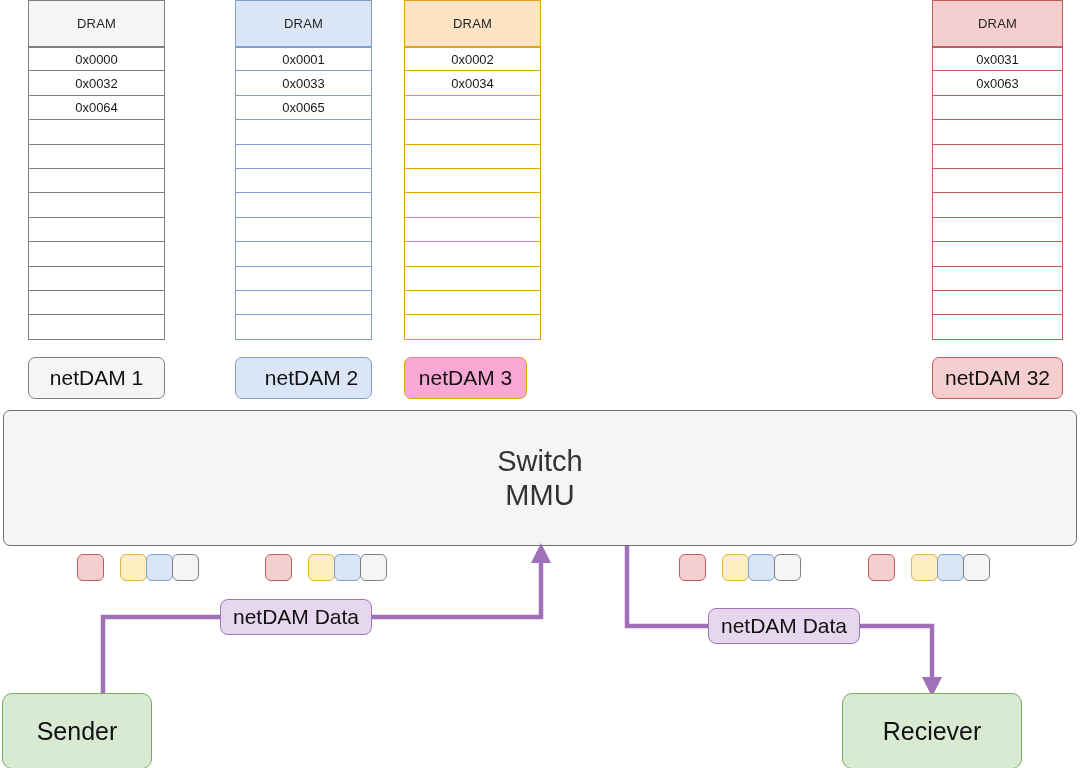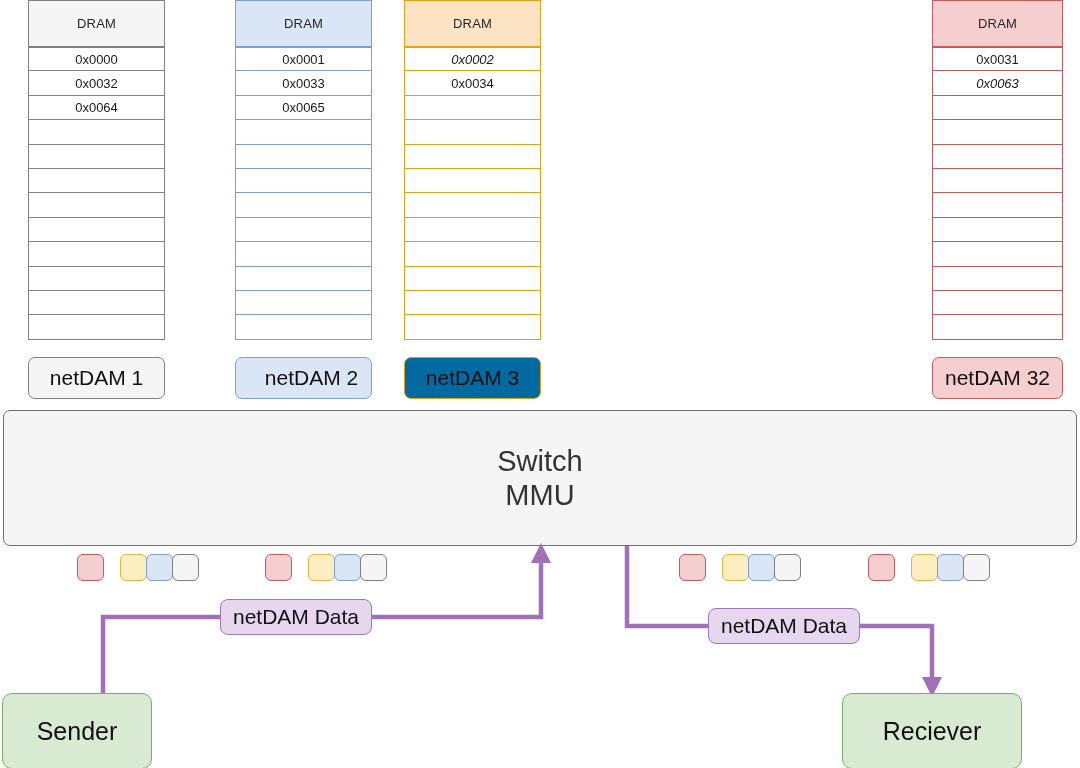--- a/index.html
+++ b/index.html
@@ -97,54 +97,54 @@
         <div class="dram-cell" style="border-color: rgb(127, 159, 208);"></div>
         <div class="dram-cell" style="border-color: rgb(127, 159, 208);"></div>
         <div class="dram-cell" style="border-color: rgb(127, 159, 208);"></div>
         <div class="dram-cell" style="border-color: rgb(127, 159, 208);"></div>
         <div class="dram-cell" style="border-color: rgb(127, 159, 208);"></div>
         <div class="dram-cell" style="border-color: rgb(127, 159, 208);"></div>
         <div class="dram-cell" style="border-color: rgb(127, 159, 208);"></div>
       </div>
       <div class="dram-col" style="left: 404px; top: 0px; width: 137px;">
         <div class="dram-head" style="background: rgb(252, 227, 196); border: 1.5px solid rgb(227, 161, 26);">DRAM</div>
-        <div class="dram-cell first" style="border-color: rgb(227, 161, 26); font-style: italic;">0x0002</div>
+        <div class="dram-cell first" style="border-color: rgb(227, 161, 26);">0x0002</div>
         <div class="dram-cell" style="border-color: rgb(227, 161, 26);">0x0034</div>
         <div class="dram-cell" style="border-color: rgb(227, 161, 26);"></div>
         <div class="dram-cell" style="border-color: rgb(227, 161, 26);"></div>
         <div class="dram-cell" style="border-color: rgb(227, 161, 26);"></div>
         <div class="dram-cell" style="border-color: rgb(227, 161, 26);"></div>
         <div class="dram-cell" style="border-color: rgb(227, 161, 26);"></div>
         <div class="dram-cell" style="border-color: rgb(227, 161, 26);"></div>
         <div class="dram-cell" style="border-color: rgb(227, 161, 26);"></div>
         <div class="dram-cell" style="border-color: rgb(227, 161, 26);"></div>
         <div class="dram-cell" style="border-color: rgb(227, 161, 26);"></div>
         <div class="dram-cell" style="border-color: rgb(227, 161, 26);"></div>
       </div>
       <div class="dram-col" style="left: 932px; top: 0px; width: 131px;">
         <div class="dram-head" style="background: rgb(245, 207, 207); border: 1.5px solid rgb(196, 91, 91);">DRAM</div>
         <div class="dram-cell first" style="border-color: rgb(196, 91, 91);">0x0031</div>
-        <div class="dram-cell" style="border-color: rgb(196, 91, 91); font-style: italic;">0x0063</div>
+        <div class="dram-cell" style="border-color: rgb(196, 91, 91);">0x0063</div>
         <div class="dram-cell" style="border-color: rgb(196, 91, 91);"></div>
         <div class="dram-cell" style="border-color: rgb(196, 91, 91);"></div>
         <div class="dram-cell" style="border-color: rgb(196, 91, 91);"></div>
         <div class="dram-cell" style="border-color: rgb(196, 91, 91);"></div>
         <div class="dram-cell" style="border-color: rgb(196, 91, 91);"></div>
         <div class="dram-cell" style="border-color: rgb(196, 91, 91);"></div>
         <div class="dram-cell" style="border-color: rgb(196, 91, 91);"></div>
         <div class="dram-cell" style="border-color: rgb(196, 91, 91);"></div>
         <div class="dram-cell" style="border-color: rgb(196, 91, 91);"></div>
         <div class="dram-cell" style="border-color: rgb(196, 91, 91);"></div>
       </div>
     </div>
 
   <div id="chip-labels">
       <div class="chip" style="left: 28px; top: 357px; width: 137px; background: rgb(245, 245, 245); border-color: rgb(128, 128, 128);">netDAM 1</div>
       <div class="chip" style="left: 235px; top: 357px; width: 137px; background: rgb(218, 229, 245); border-color: rgb(127, 159, 208); padding-left: 16px;">netDAM 2</div>
-      <div class="chip" style="left: 404px; top: 357px; width: 137px; background: #0369a1; border-color: rgb(227, 161, 26);">netDAM 3</div>
+      <div class="chip" style="left: 404px; top: 357px; width: 123px; background: #f9a8d4; border-color: rgb(227, 161, 26);">netDAM 3</div>
       <div class="chip" style="left: 932px; top: 357px; width: 131px; background: rgb(245, 207, 207); border-color: rgb(196, 91, 91);">netDAM 32</div>
     </div>
 
   <div id="switch-box">
     <div class="sw-line">Switch</div>
     <div class="sw-line">MMU</div>
   </div>
 
   <div id="packet-squares">
       <div class="pkt" style="left: 77px; top: 554px; background: rgb(245, 207, 207); border-color: rgb(196, 91, 91);"></div>

